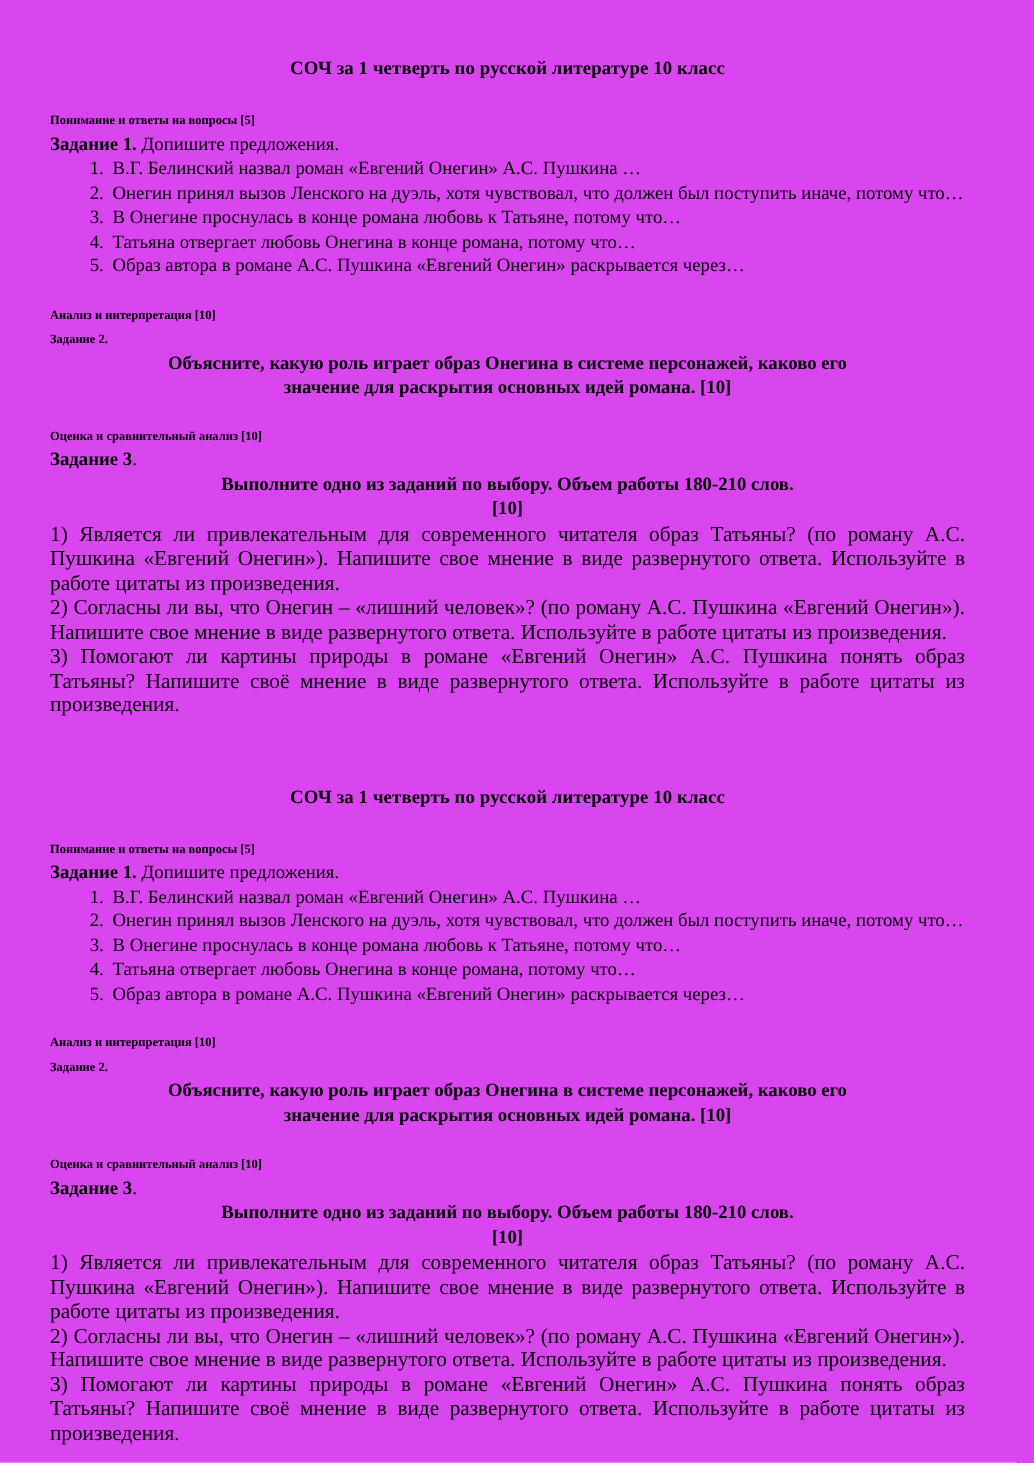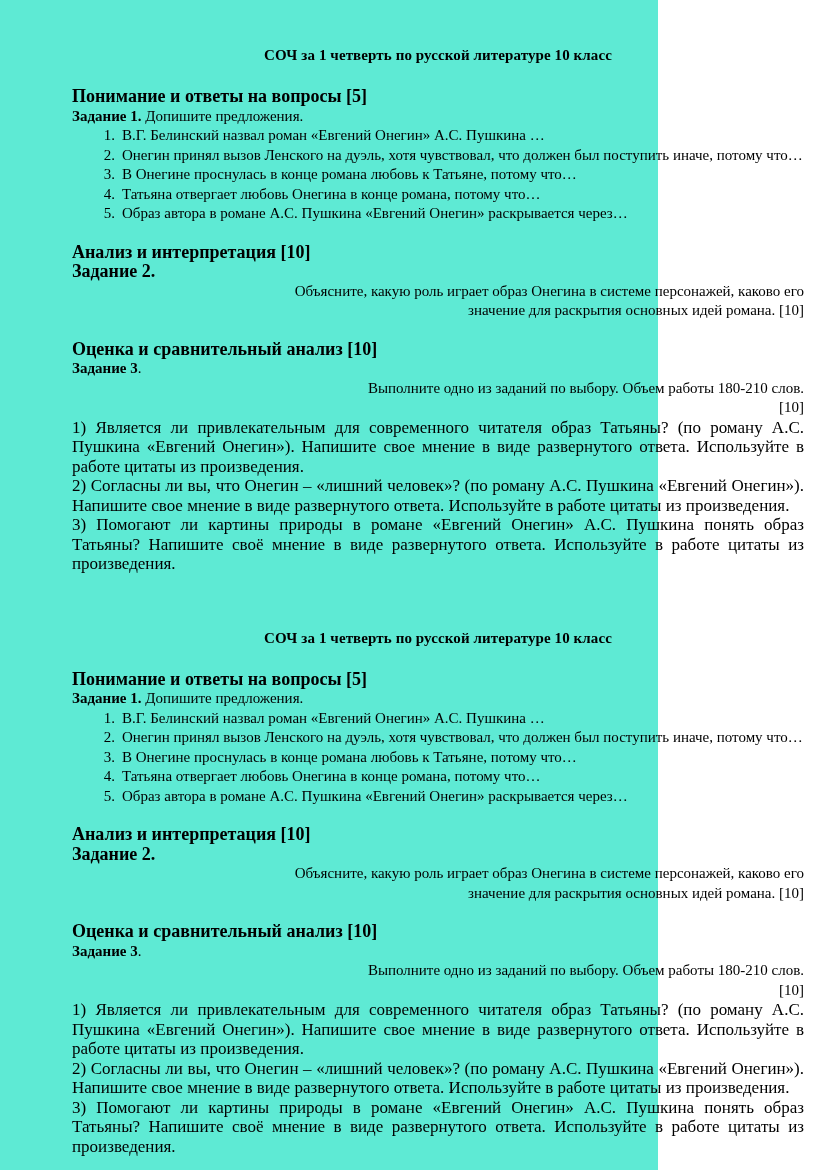--- a/index.html
+++ b/index.html
@@ -10,24 +10,24 @@
   }
   body {
     width: 827px;
     height: 1170px;
     font-family: "Liberation Serif", "DejaVu Serif", serif;
     color: #000000;
     -webkit-font-smoothing: antialiased;
   }
   .page {
     box-sizing: border-box;
-    width: 658px;
+    width: 827px;
     height: 1170px;
-    padding: 46px 48px 0 72px;
-    background: #5eead4;
+    padding: 46px 48px 0 40px;
+    background: #d946ef;
   }
   .sheet {
     width: 732px;
   }
   .doc-copy {
     width: 100%;
   }
   .doc-copy + .doc-copy {
     margin-top: 55px;
   }
@@ -39,38 +39,39 @@
     line-height: 19px;
     margin: 0 0 22px 0;
     letter-spacing: 0.1px;
   }
 
   .section {
     margin: 0;
   }
   .section-heading {
     font-weight: bold;
-    font-size: 18px;
+    font-size: 10px;
     line-height: 19.5px;
     margin: 0;
   }
   .task-label {
     font-size: 15px;
     line-height: 19.5px;
     margin: 0;
   }
   .task-label b {
     font-weight: bold;
     text-align: right;
   }
   .para {
     font-size: 15px;
     line-height: 19.5px;
     margin: 0;
-    text-align: right;
+    text-align: center;
+    font-weight: bold;
   }
   .para-justify {
     font-size: 17px;
     line-height: 19.5px;
     margin: 0;
     text-align: justify;
     text-justify: inter-word;
   }
 
   .spacer-block {

